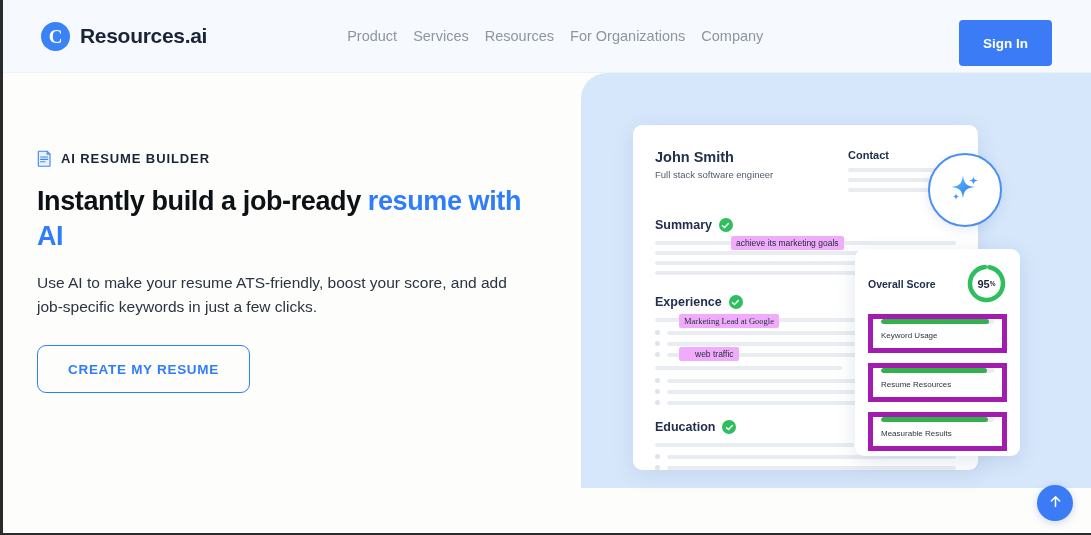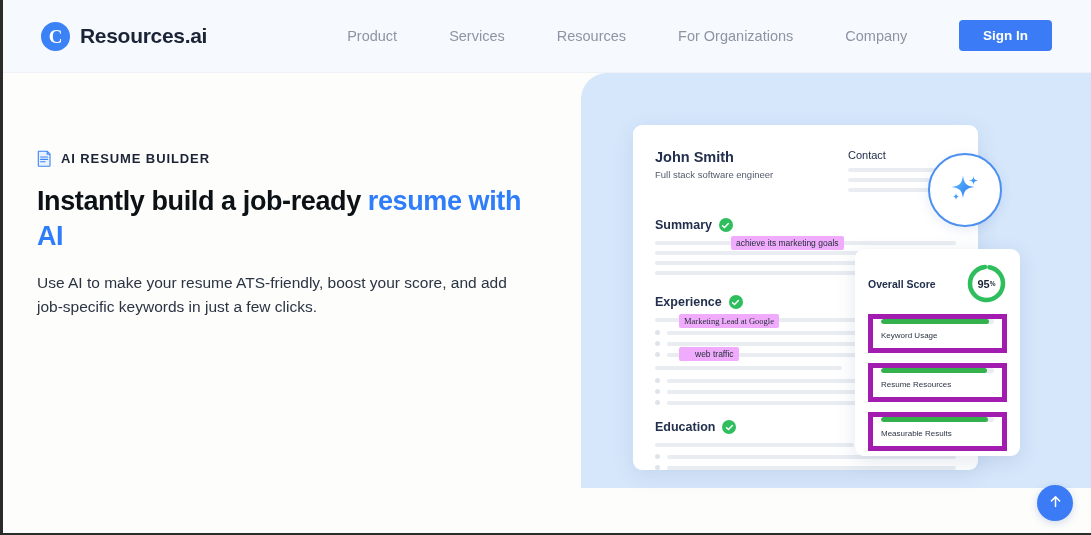--- a/index.html
+++ b/index.html
@@ -31,30 +31,30 @@
   .logo-wrap { display:flex; align-items:center; gap:10px; margin-left:38px; }
   .logo-mark {
     width:29px; height:29px; border-radius:50%;
     background:#3b82f6;
     display:flex; align-items:center; justify-content:center;
     color:#fff; font-size:19px; font-weight:bold; line-height:1;
     font-family:"Liberation Serif", serif;
   }
   .logo-text { font-size:21px; font-weight:bold; color:#1b2437; letter-spacing:-0.3px; }
 
-  .nav { display:flex; align-items:center; gap:52px; margin-left:140px; }
+  .nav { display:flex; align-items:center; gap:16px; margin-left:140px; }
   .nav-item {
     font-size:14.5px; color:#8d95a3; cursor:pointer; white-space:nowrap;
   }
 
   .signin-btn {
     position:absolute; right:39px; top:20px;
     background:#3b7cf6; color:#fff;
     border:none; border-radius:4px;
-    padding:0 24px; height:31px;
+    padding:0 24px; height:46px;
     font-size:13.5px; font-weight:bold;
     font-family:"Liberation Sans", sans-serif;
     cursor:pointer;
   }
 
   
   .hero-left { position:absolute; left:34px; top:150px; width:510px; }
   .eyebrow { display:flex; align-items:center; gap:9px; margin-bottom:17px; }
   .eyebrow-icon { width:15px; height:17px; display:block; }
   .eyebrow-text {
@@ -93,21 +93,21 @@
     width:345px; height:345px;
     background:#fff; border-radius:9px;
     box-shadow:0 5px 22px rgba(40,70,120,0.10);
     overflow:hidden;
     z-index:5;
   }
   .resume-inner { padding:24px 22px 0 22px; position:relative; height:100%; }
 
   .r-name { font-size:14.5px; font-weight:bold; color:#22304d; }
   .r-role { font-size:9.5px; color:#515b6c; margin-top:4px; }
-  .r-contact { font-size:11px; font-weight:normal; color:#22304d; }
+  .r-contact { font-size:11px; font-weight:bold; color:#22304d; }
 
   .top-row { display:flex; justify-content:space-between; }
   .contact-lines { margin-top:7px; }
   .gl { background:#e9edf2; border-radius:3px; height:4px; margin-bottom:6px; }
 
   .sec-head { display:flex; align-items:center; gap:7px; margin-top:20px; }
   .sec-title { font-size:12.5px; font-weight:bold; color:#22304d; }
   .check {
     width:14px; height:14px; border-radius:50%;
     background:#2fbe5d; display:flex; align-items:center; justify-content:center;
@@ -208,20 +208,21 @@
           <path d="M3.6 7 h7 M3.6 9.4 h7 M3.6 11.8 h4.4" stroke="#3b82f6" stroke-width="1.1" stroke-linecap="round"></path>
         </svg>
       </span>
       <span class="eyebrow-text">AI RESUME BUILDER</span>
     </div>
 
     <h1 class="headline"><span>Instantly build a job-ready </span><span class="accent">resume with AI</span></h1>
 
     <p class="subcopy">Use AI to make your resume ATS-friendly, boost your score, and add job-specific keywords in just a few clicks.</p>
 
+    <button class="cta-btn">CREATE MY RESUME</button>
   </div>
 
   <div class="blue-panel"></div>
 
   <div class="resume-card">
     <div class="resume-inner">
 
       <div class="top-row">
         <div style="width:162px;">
           <div class="r-name">John Smith</div>

